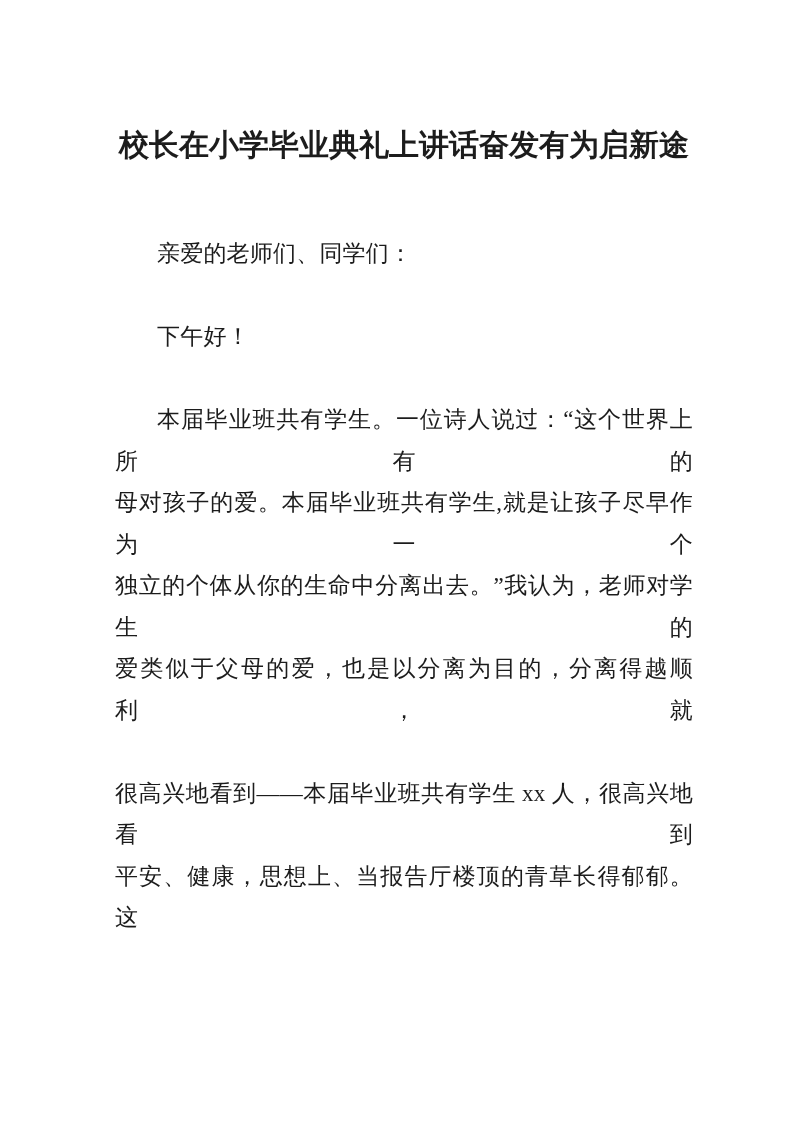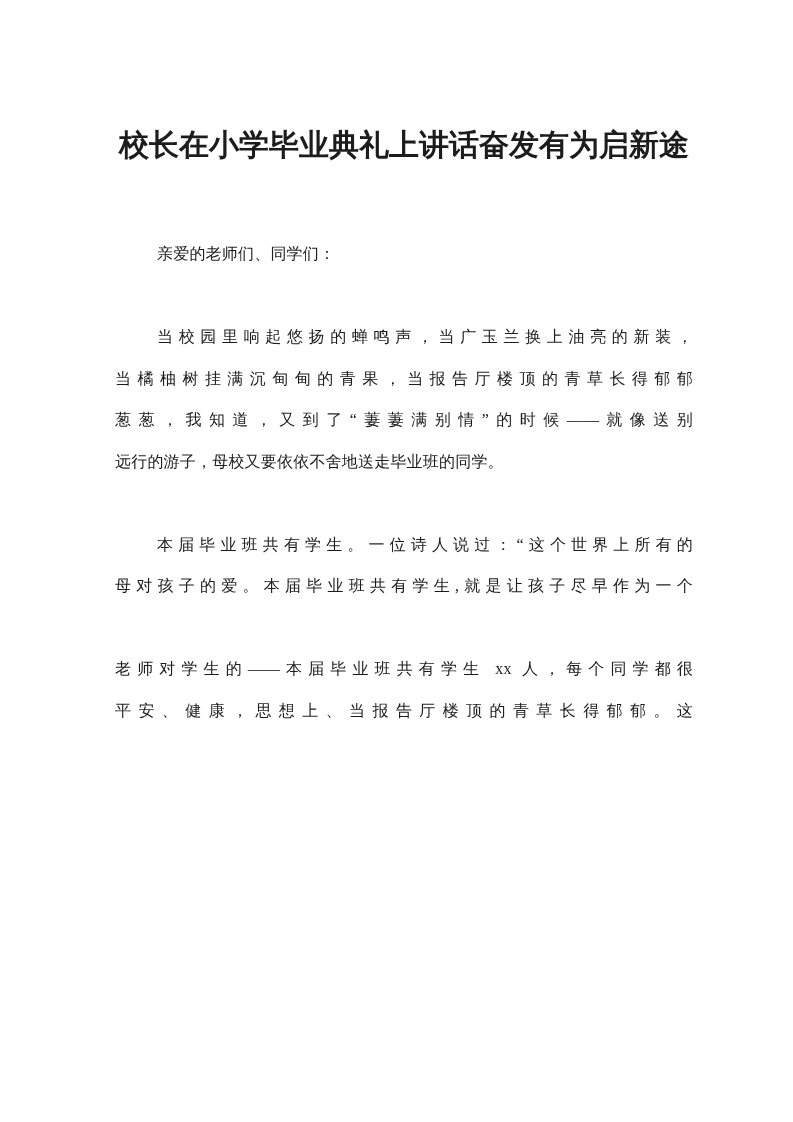--- a/index.html
+++ b/index.html
@@ -24,21 +24,21 @@
     font-weight: bold;
     line-height: 48px;
     text-align: center;
     white-space: nowrap;
     letter-spacing: 0;
   }
   .para {
     margin: 0 0 41.5px 0;
   }
   .ln {
-    font-size: 16px;
+    font-size: 23px;
     line-height: 41.5px;
     text-align: justify;
     text-align-last: justify;
     letter-spacing: 0.2px;
   }
   .ln.end {
     text-align: left;
     text-align-last: left;
   }
   .ln.indent {
@@ -49,31 +49,30 @@
 <body>
 
 <div class="page">
 
   <h1 class="doc-title">校长在小学毕业典礼上讲话奋发有为启新途</h1>
 
   <div class="para">
     <div class="ln end indent">亲爱的老师们、同学们：</div>
   </div>
 
+  <div class="para">
+    <div class="ln end indent">下午好！</div>
+  </div>
 
-  <div class="para">
-    <div class="ln indent">当校园里响起悠扬的蝉鸣声，当广玉兰换上油亮的新装，</div>
-    <div class="ln">当橘柚树挂满沉甸甸的青果，当报告厅楼顶的青草长得郁郁</div>
-    <div class="ln">葱葱，我知道，又到了“萋萋满别情”的时候——就像送别</div>
-    <div class="ln end">远行的游子，母校又要依依不舍地送走毕业班的同学。</div>
-  </div>
 
   <div class="para">
     <div class="ln indent">本届毕业班共有学生。一位诗人说过：“这个世界上所有的</div>
     <div class="ln">母对孩子的爱。本届毕业班共有学生,就是让孩子尽早作为一个</div>
+    <div class="ln">独立的个体从你的生命中分离出去。”我认为，老师对学生的</div>
+    <div class="ln">爱类似于父母的爱，也是以分离为目的，分离得越顺利，就</div>
   </div>
 
   <div class="para">
-    <div class="ln">老师对学生的——本届毕业班共有学生 xx 人，每个同学都很</div>
+    <div class="ln">很高兴地看到——本届毕业班共有学生 xx 人，很高兴地看到</div>
     <div class="ln">平安、健康，思想上、当报告厅楼顶的青草长得郁郁。这</div>
   </div>
 
 </div>
 
 </body></html>

